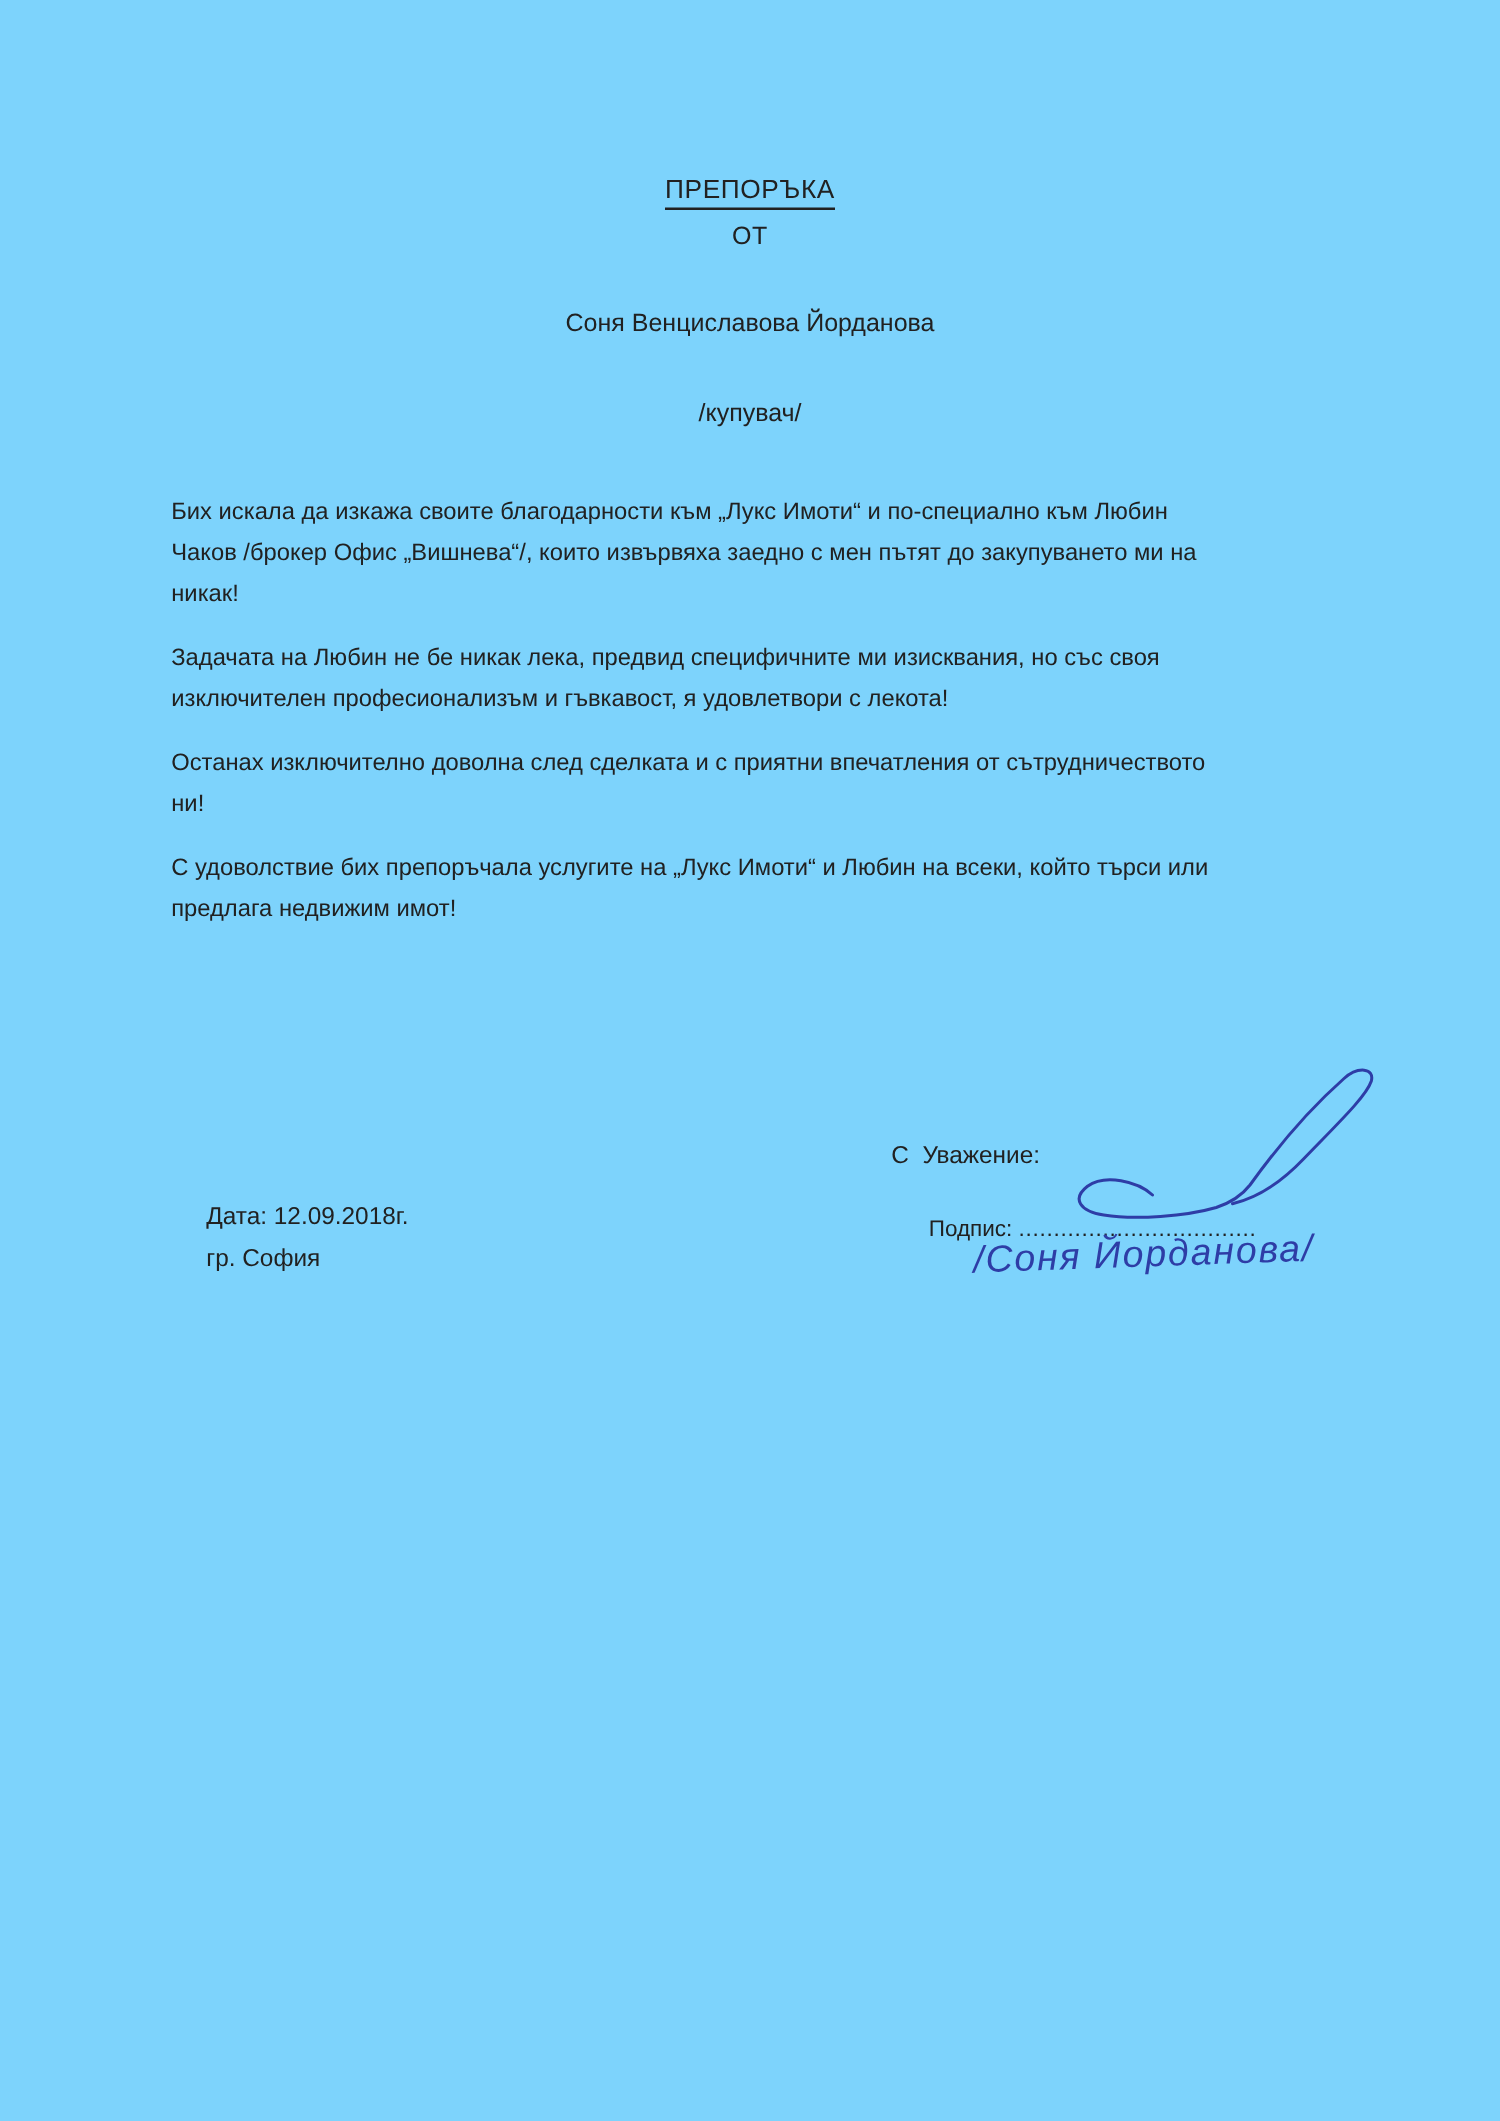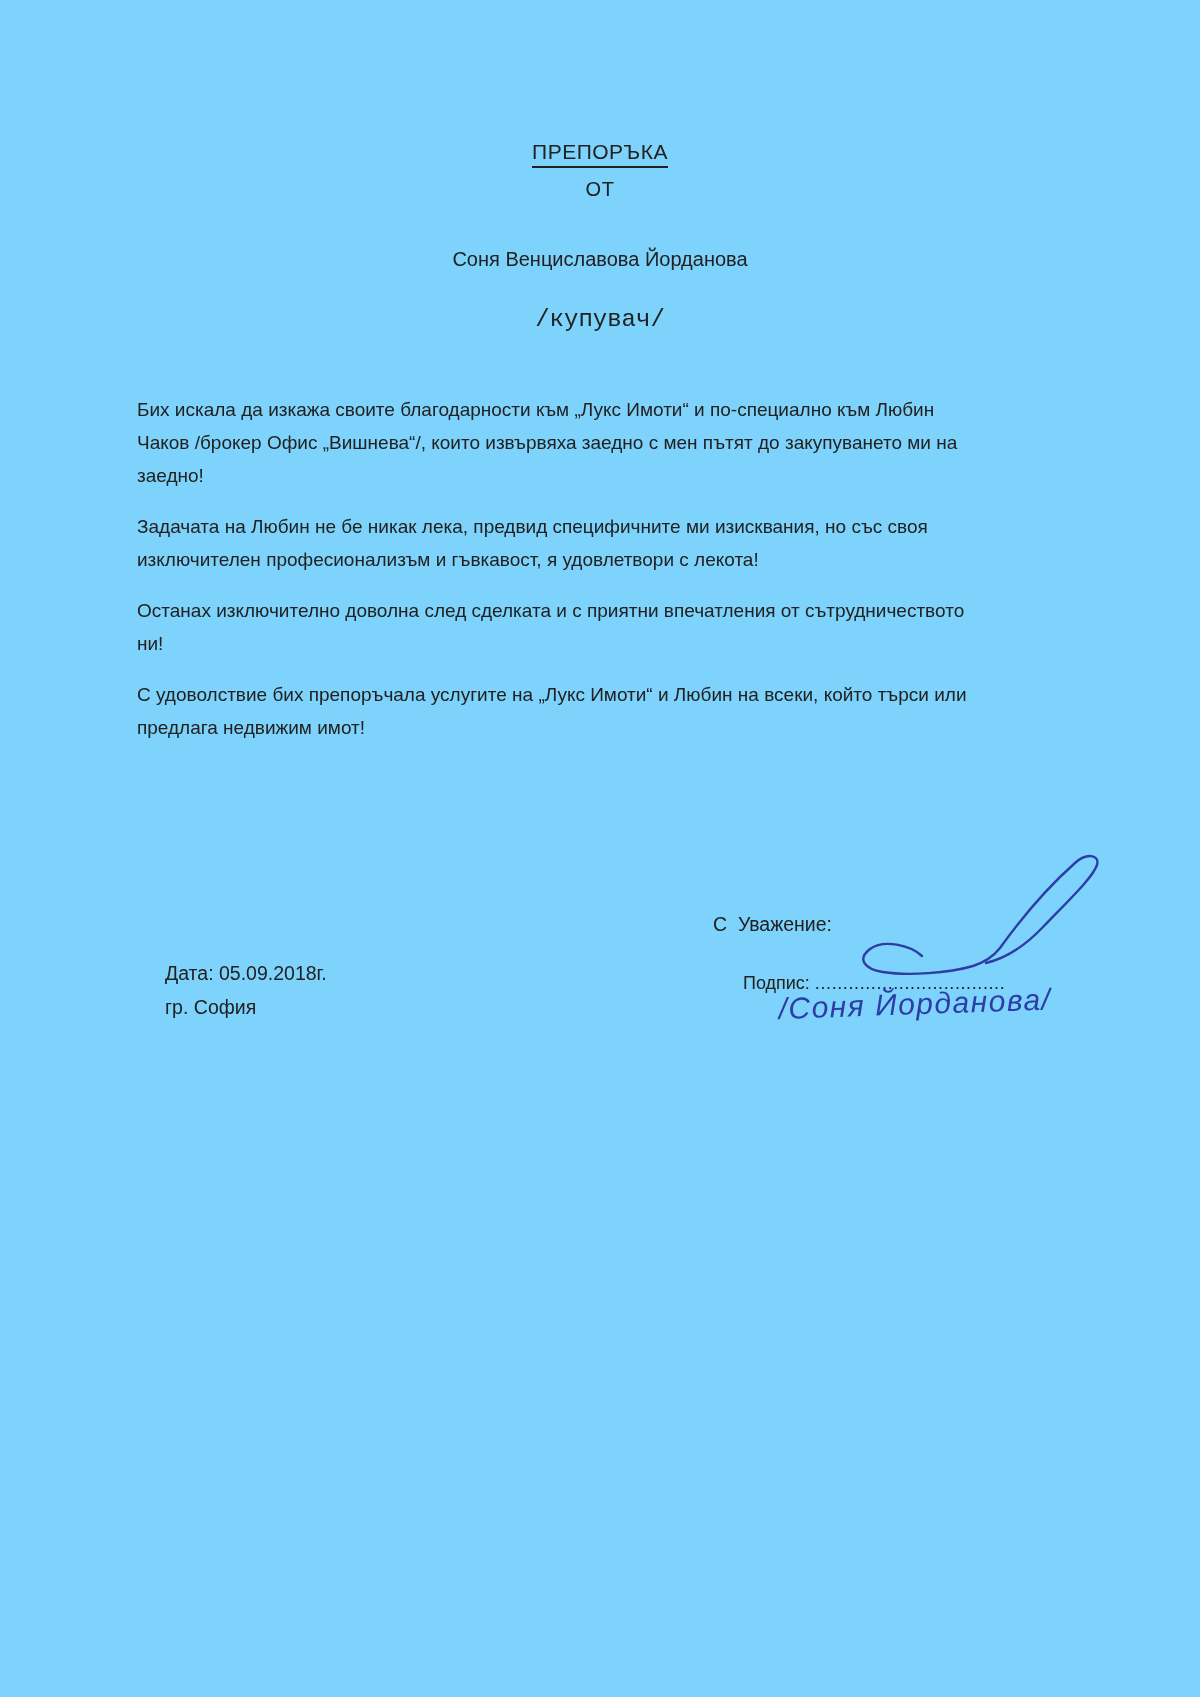--- a/index.html
+++ b/index.html
@@ -14,21 +14,21 @@
   }
   
   .hline { position:absolute; left:0; width:1200px; text-align:center; }
   .doc-title { top:140px; font-size:21px; letter-spacing:0.5px; }
   .doc-title span {
     border-bottom:2px solid #212121;
     padding-bottom:3px;
   }
   .doc-from  { top:178px; font-size:20px; letter-spacing:0.5px; }
   .doc-name  { top:248px; font-size:20px; }
-  .doc-role  { top:306px; font-size:24px;font-family:Liberation Mono, monospace; }
+  .doc-role  { top:320px; font-size:20px; }
 
   
   .body-text {
     position:absolute; left:137px; top:393px; width:980px;
     font-size:19px; line-height:33px;
   }
   .body-text p { margin:0 0 18px 0; padding:0; }
   .body-text .ln { white-space:nowrap;text-align:right; }
 
   
@@ -69,38 +69,38 @@
     <span>ПРЕПОРЪКА</span>
   </div>
   <div class="hline doc-from">ОТ</div>
   <div class="hline doc-name">Соня Венциславова Йорданова</div>
   <div class="hline doc-role">/купувач/</div>
 
   <div class="body-text">
     <p>
       <span class="ln">Бих искала да изкажа своите благодарности към „Лукс Имоти“ и по-специално към Любин</span><br>
       <span class="ln">Чаков /брокер Офис „Вишнева“/, които извървяха заедно с мен пътят до закупуването ми на</span><br>
-      <span class="ln">заедно!</span>
+      <span class="ln">никак!</span>
     </p>
     <p>
       <span class="ln">Задачата на Любин не бе никак лека, предвид специфичните ми изисквания, но със своя</span><br>
       <span class="ln">изключителен професионализъм и гъвкавост, я удовлетвори с лекота!</span>
     </p>
     <p>
       <span class="ln">Останах изключително доволна след сделката и с приятни впечатления от сътрудничеството</span><br>
       <span class="ln">ни!</span>
     </p>
     <p>
       <span class="ln">С удоволствие бих препоръчала услугите на „Лукс Имоти“ и Любин на всеки, който търси или</span><br>
       <span class="ln">предлага недвижим имот!</span>
     </p>
   </div>
 
   <div class="date-block">
-    <div>Дата: 05.09.2018г.</div>
+    <div>Дата: 12.09.2018г.</div>
     <div>гр. София</div>
   </div>
 
   <div class="regards">С  Уважение:</div>
 
   <div class="sign-line">
     <span>Подпис: </span><span class="dots">..................................</span>
   </div>
 
   <svg class="signature-svg" viewBox="780 770 360 290" aria-hidden="true">

